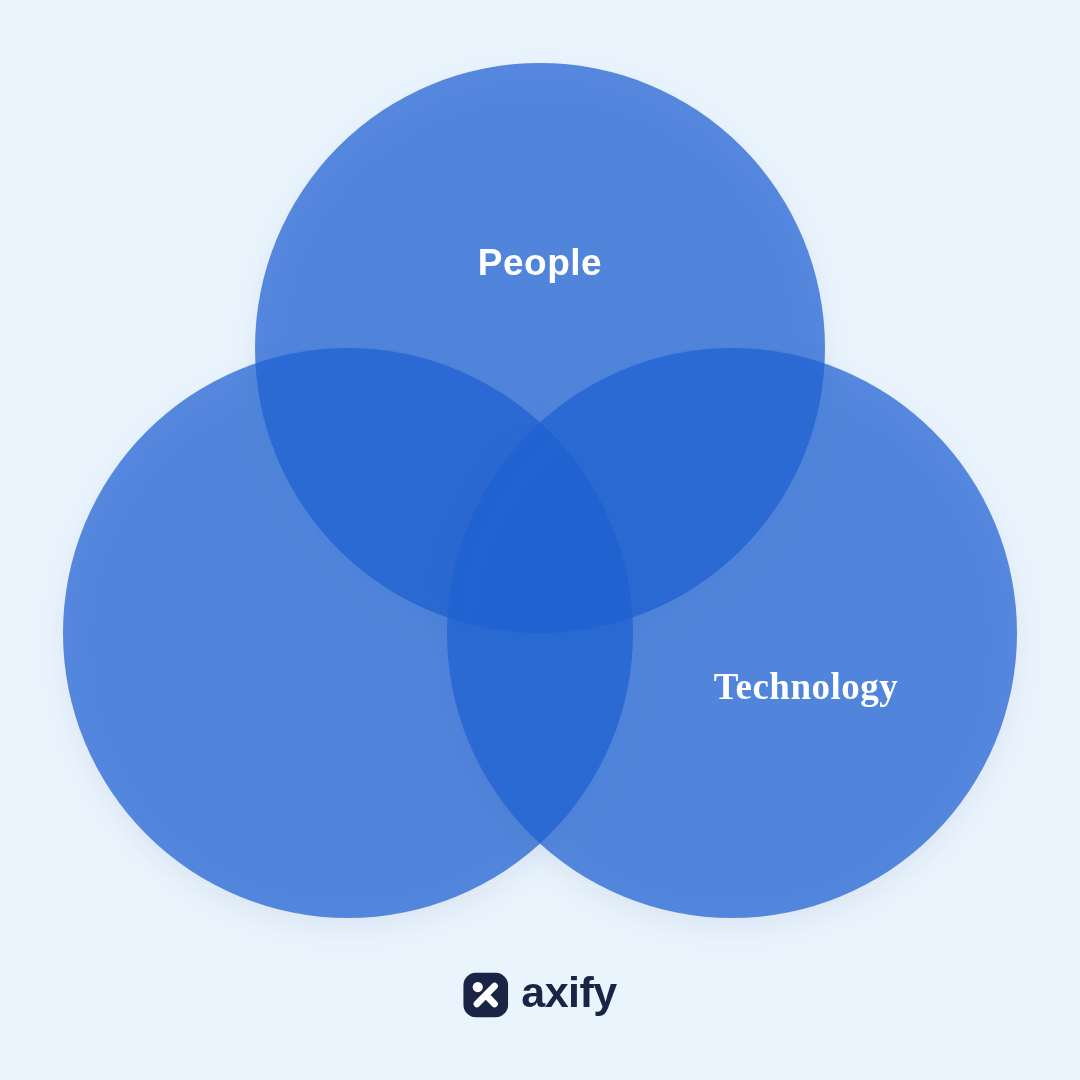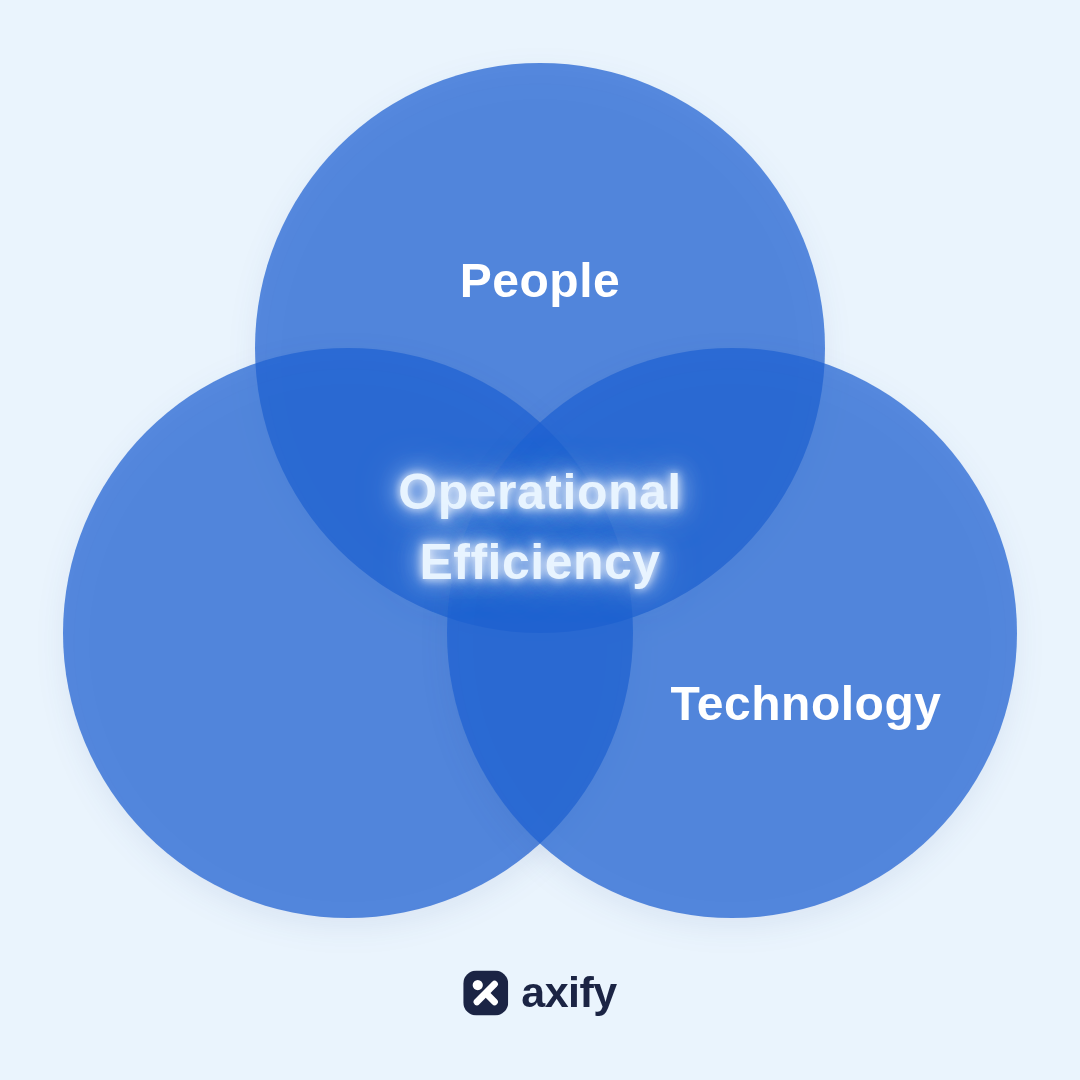--- a/index.html
+++ b/index.html
@@ -27,29 +27,28 @@
     filter: drop-shadow(0 10px 14px rgba(27, 60, 130, 0.10));
   }
   .circle-people     { left: 255px; top: 63px;  }
   .circle-processes  { left: 63px;  top: 348px; }
   .circle-technology { left: 447px; top: 348px; }
 
   .label {
     position: absolute;
     transform: translate(-50%, -50%);
     font-weight: 700;
-    font-size: 48px;
+    font-size: 37px;
     letter-spacing: 0.5px;
     color: var(--label-text, #ffffff);
     white-space: nowrap;
-    margin-top: 17px;
   }
   .label-people     { left: 540px; top: 263px; }
   .label-processes  { left: 271px; top: 686px; }
-  .label-technology { left: 806px; top: 686px; }
+  .label-technology { left: 806px; top: 686px; font-family: Liberation Serif, serif; }
 
   .center-label {
     position: absolute;
     left: 540px;
     top: 527px;
     transform: translate(-50%, -50%);
     font-weight: 700;
     font-size: 50px;
     line-height: 1.4;
     text-align: center;
@@ -61,21 +60,21 @@
       0 0 22px rgba(255,255,255,0.85),
       0 0 42px rgba(170,215,255,0.75);
   }
 
   .footer {
     position: absolute;
     left: 540px;
     top: 994px;
     transform: translate(-50%, -50%);
     display: flex;
-    align-items: flex-start;
+    align-items: flex-end;
     gap: 13px;
   }
   .logo-icon { display: block; }
   .logo-icon .icon-bg { fill: var(--brand-navy, #1b2444); }
   .logo-icon .icon-mark { stroke: #ffffff; stroke-width: 6.6; stroke-linecap: round; fill: none; }
   .logo-icon .icon-dot { fill: #ffffff; }
   .logo-text {
     font-size: 43px;
     font-weight: 700;
     letter-spacing: -0.5px;
@@ -91,24 +90,20 @@
 
   <div class="circle circle-people"></div>
   <div class="circle circle-processes"></div>
   <div class="circle circle-technology"></div>
 
   <div class="label label-people">People</div>
 
 
   <div class="label label-technology">Technology</div>
 
-  <div class="center-label">
-    <span>Operational</span><br>
-    <span>Efficiency</span>
-  </div>
 
   <div class="footer">
     <svg class="logo-icon" width="45" height="45" viewBox="0 0 44 44" aria-hidden="true">
       <rect class="icon-bg" x="0" y="0" width="44" height="44" rx="13"></rect>
       <circle class="icon-dot" cx="14.2" cy="14.2" r="5"></circle>
       <path class="icon-mark" d="M 30.6 13.4 L 13.4 30.6"></path>
       <path class="icon-mark" d="M 23.6 23.6 L 30.6 30.6"></path>
     </svg>
     <span class="logo-text">axify</span>
   </div>

